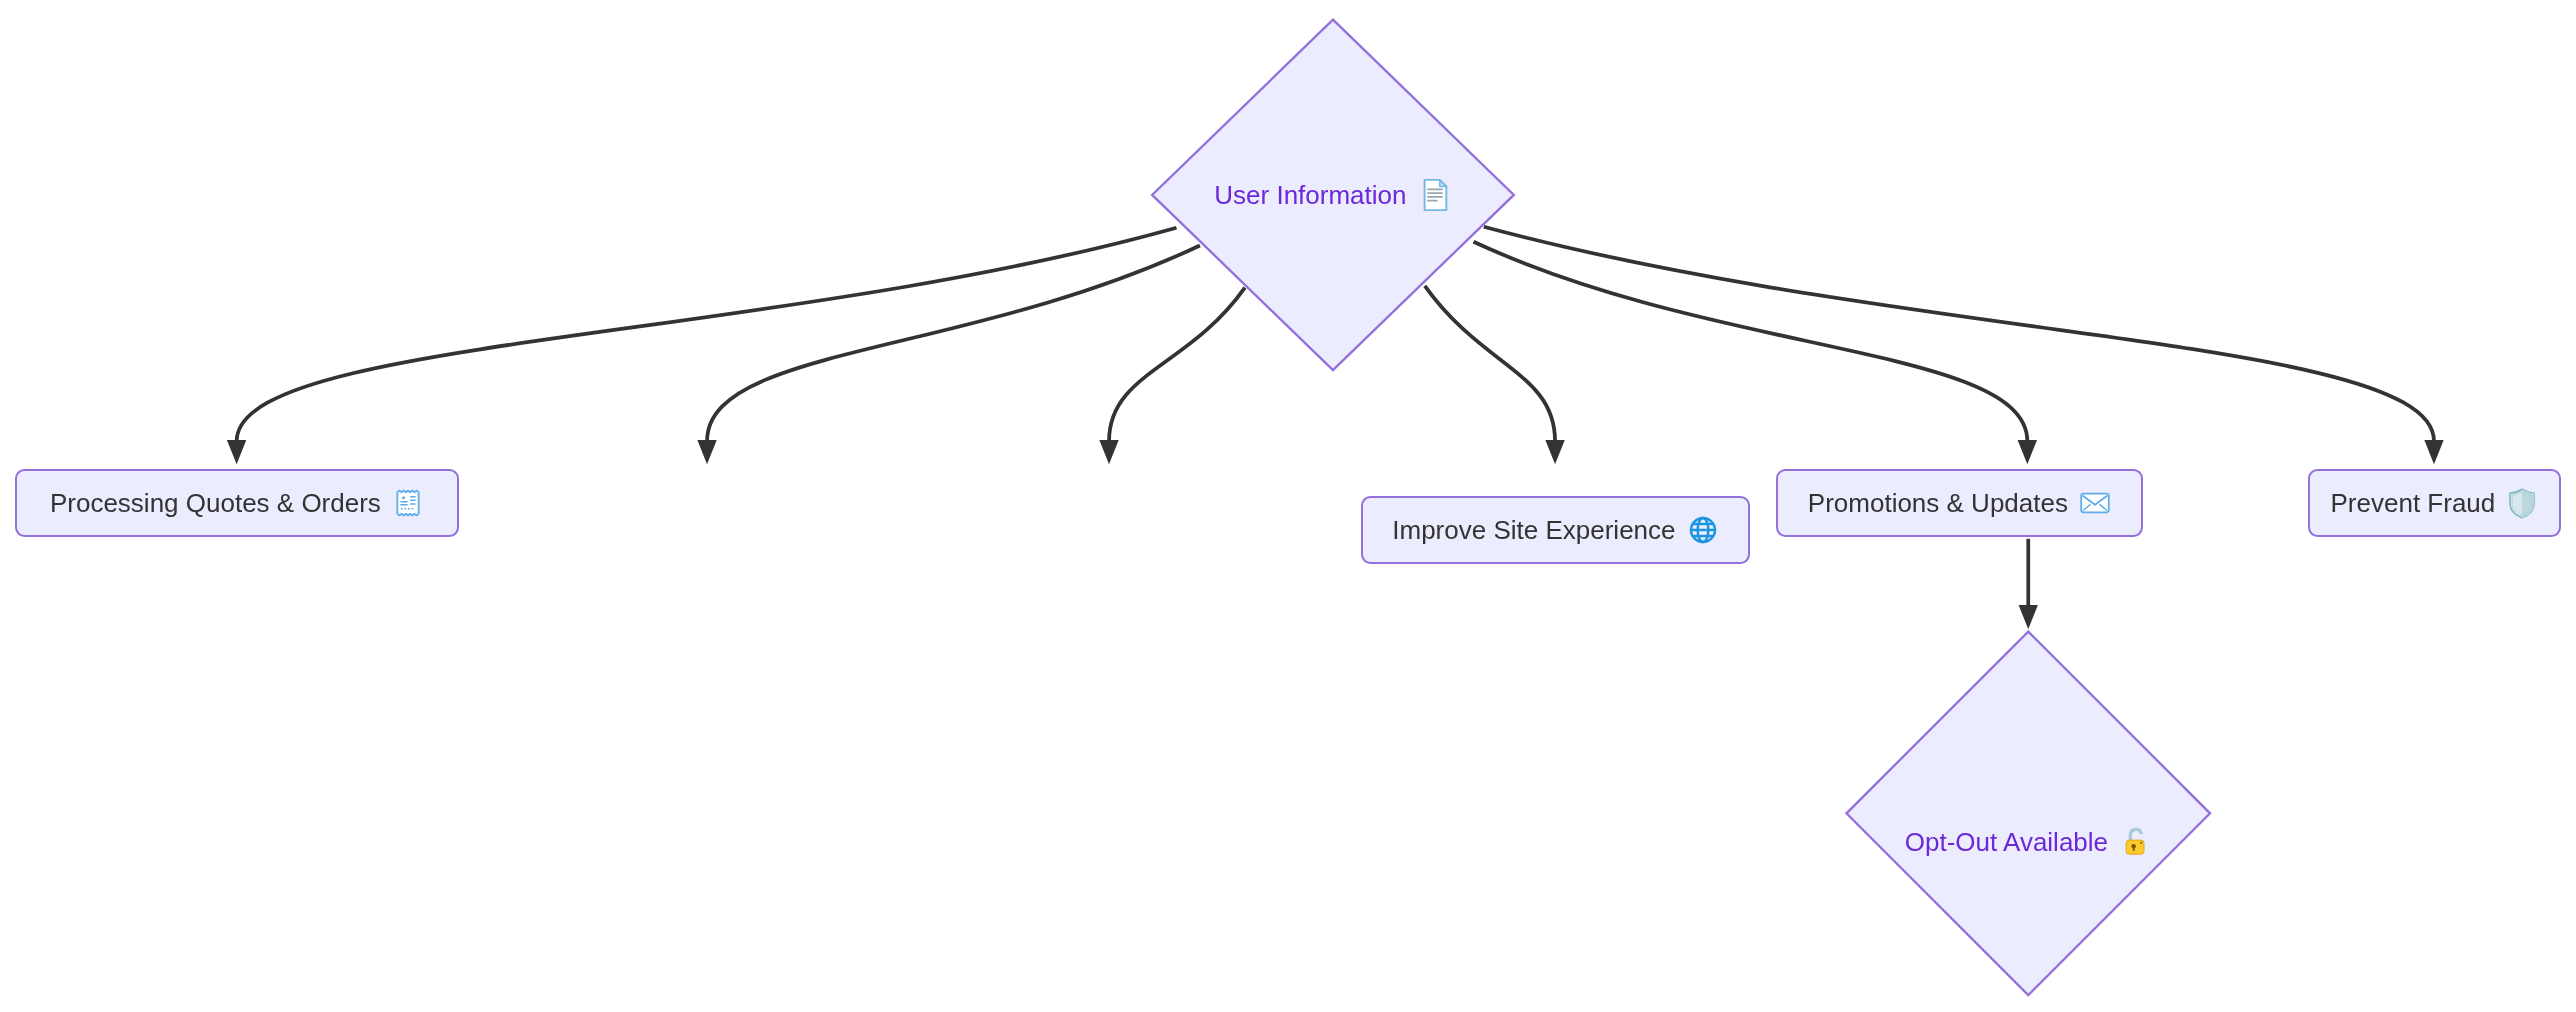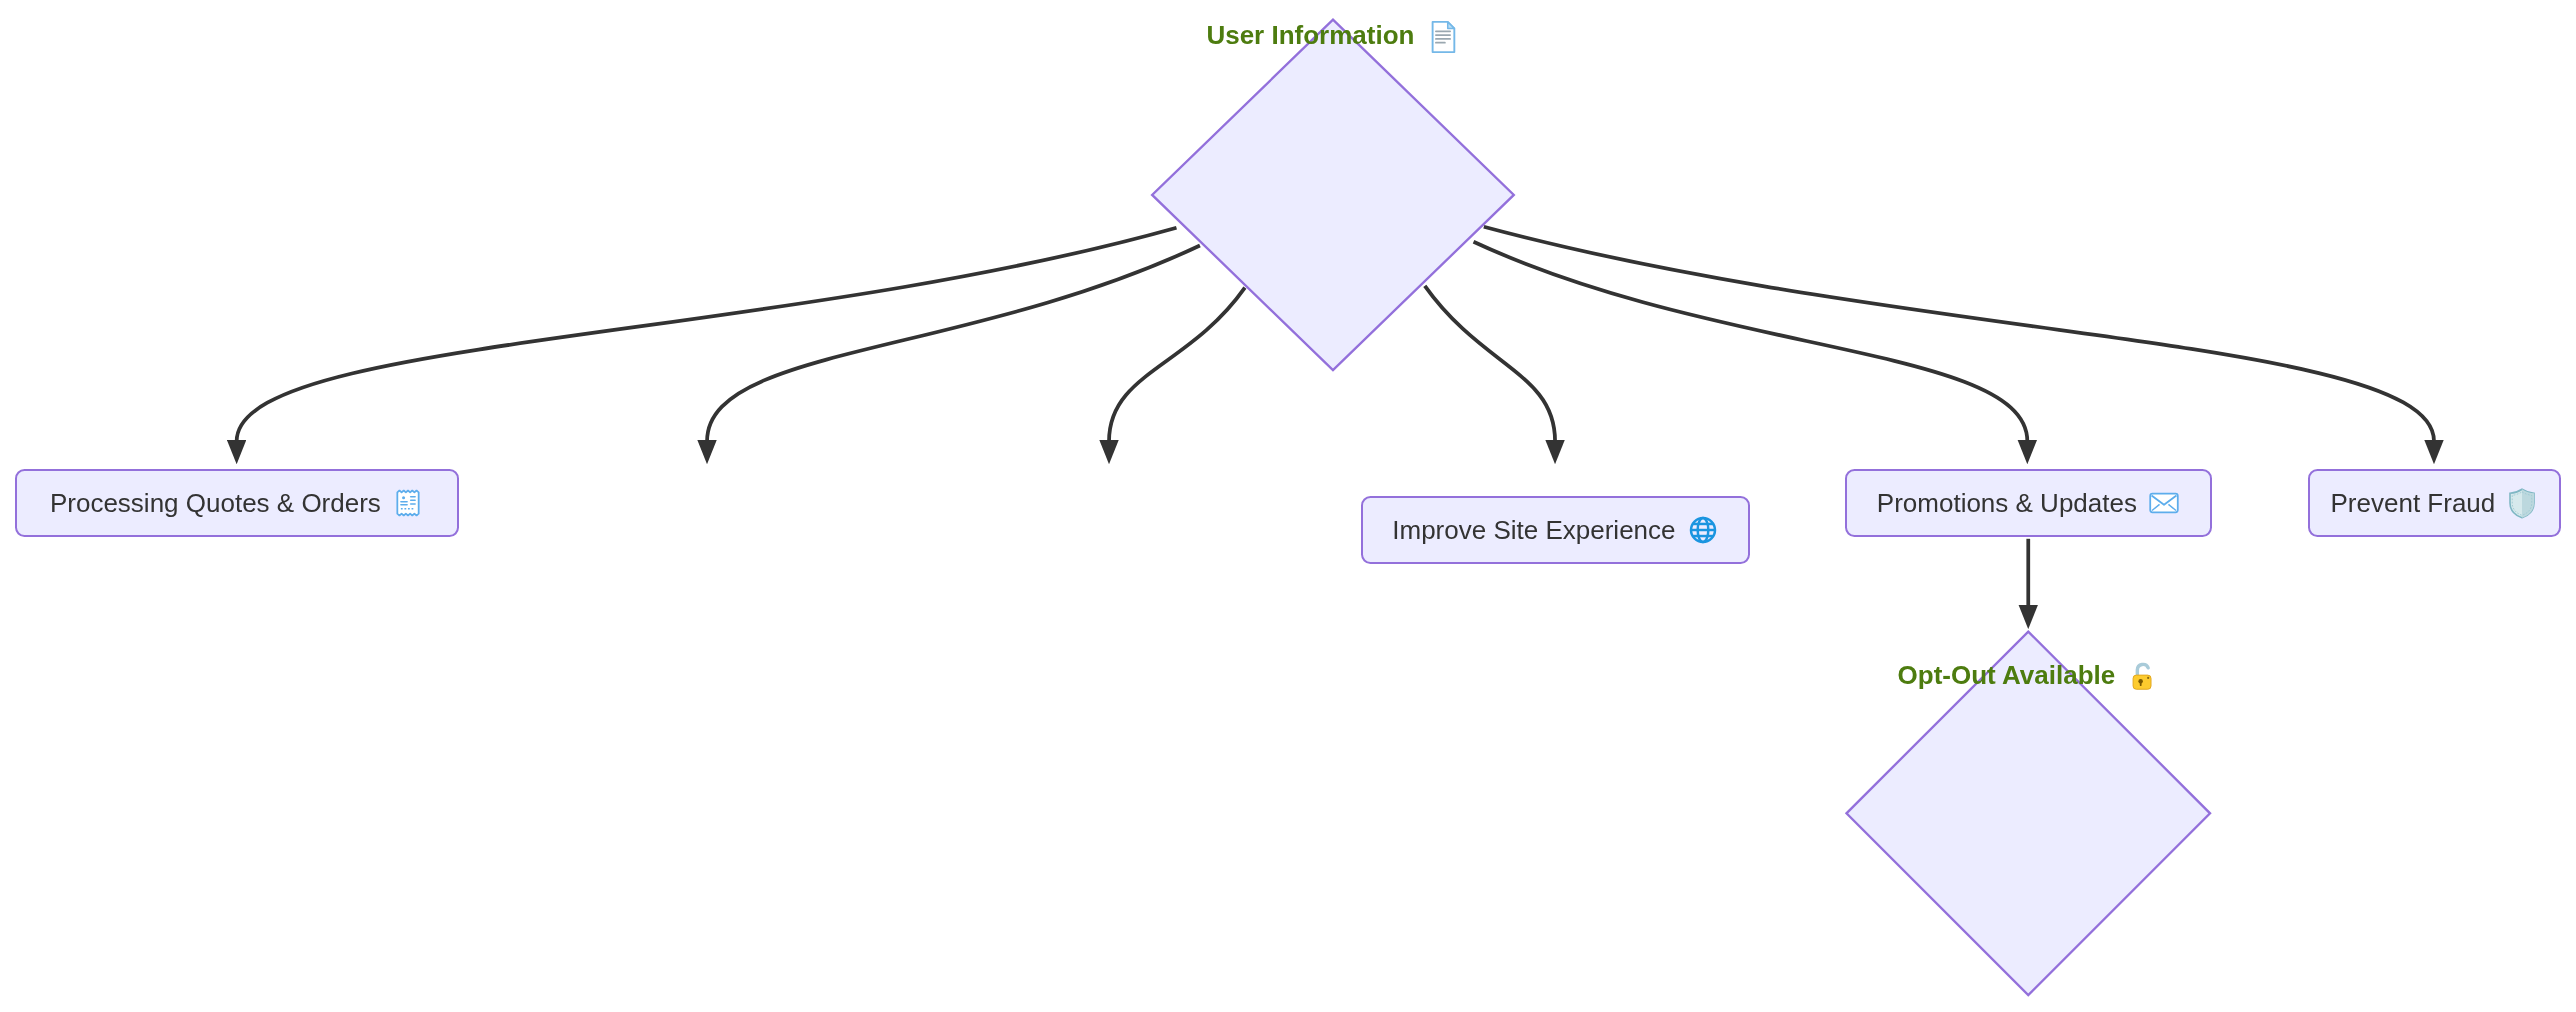--- a/index.html
+++ b/index.html
@@ -42,28 +42,27 @@
     align-items: center;
     justify-content: center;
     gap: 11.2px;
     color: #333333;
     font-size: 26px;
     white-space: nowrap;
   }
   .diamond-label {
     position: absolute;
     display: flex;
-    align-items: flex-start;
+    align-items: center;
     justify-content: center;
     gap: 11.2px;
-    color: #4d7c0f;
+    color: #6d28d9;
     font-size: 26px;
     white-space: nowrap;
     pointer-events: none;
-    font-weight: bold;
   }
   .ic { display: inline-block; vertical-align: middle; flex: 0 0 auto; }
 </style>
 </head>
 <body>
 
 <div class="canvas">
 
   <svg class="layer" viewBox="0 0 2748 1080">
     <defs>
@@ -134,21 +133,21 @@
       <g stroke="#1b95e0" stroke-width="2.8" fill="none">
         <circle cx="18" cy="18" r="13.5"></circle>
         <ellipse cx="18" cy="18" rx="6" ry="13.5"></ellipse>
         <line x1="4.5" y1="18" x2="31.5" y2="18"></line>
         <path d="M6.5,11.2 h23"></path>
         <path d="M6.5,24.8 h23"></path>
       </g>
     </svg>
   </div>
 
-  <div class="node-rect" style="left:1845px; width:367px;">
+  <div class="node-rect" style="left:1776px; width:367px;">
     <span>Promotions &amp; Updates</span>
     <svg class="ic" width="32" height="32" viewBox="0 0 36 36">
       <rect x="2.5" y="7.5" width="31" height="21" rx="2.5" fill="#ffffff" stroke="#5dadec" stroke-width="2"></rect>
       <path d="M4,9.5 L18,20 L32,9.5" fill="none" stroke="#5dadec" stroke-width="2" stroke-linejoin="round"></path>
       <path d="M4.5,26.5 L13,19.5 M31.5,26.5 L23,19.5" fill="none" stroke="#5dadec" stroke-width="1.6"></path>
     </svg>
   </div>
 
   <div class="node-rect" style="left:2308px; width:253px;">
     <span>Prevent Fraud</span>

